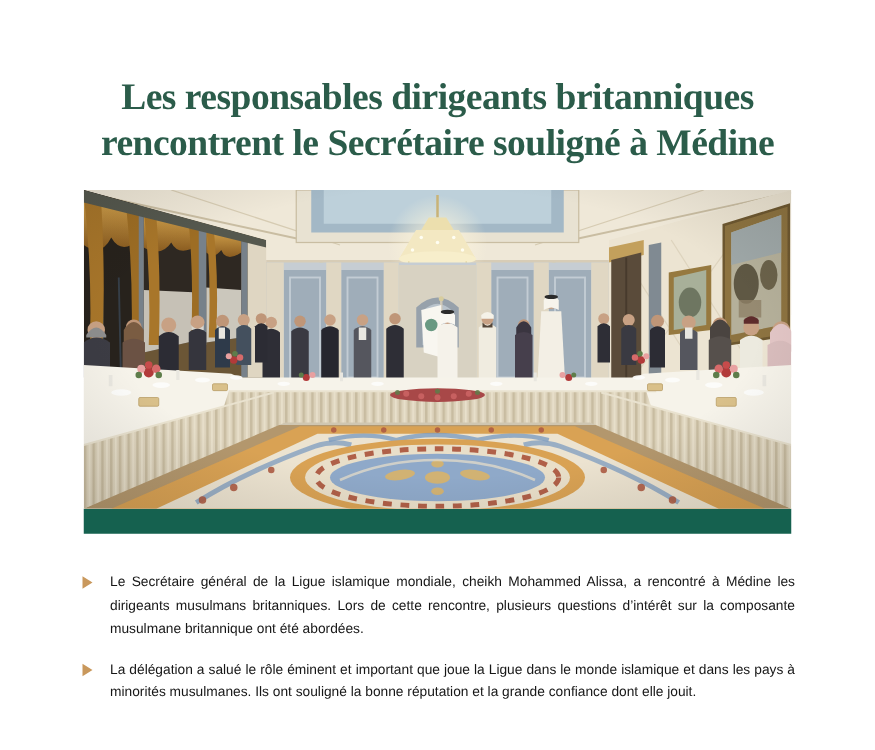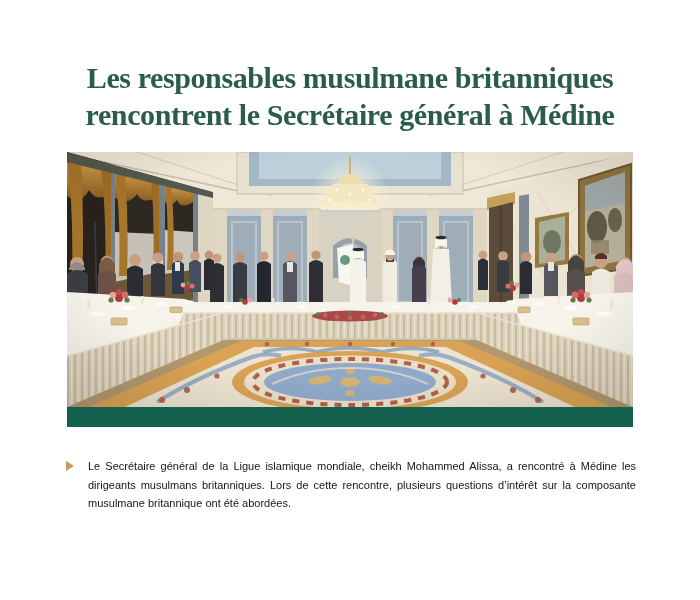--- a/index.html
+++ b/index.html
@@ -50,22 +50,22 @@
     width:0; height:0;
     border-left:8px solid var(--bullet_color,#C9985C);
     border-top:5px solid transparent;
     border-bottom:5px solid transparent;
   }
 </style>
 </head>
 <body>
 
 <h1 class="title">
-  <span>Les responsables musulmane britanniques</span><br>
-  <span>rencontrent le Secrétaire général à Médine</span>
+  <span>Les responsables dirigeants britanniques</span><br>
+  <span>rencontrent le Secrétaire souligné à Médine</span>
 </h1>
 
 <figure class="photo-wrap">
   <svg width="566" height="255" viewBox="0 0 566 255">
     <defs>
       <linearGradient id="ceilGrad" x1="0" y1="0" x2="0" y2="1">
         <stop offset="0" stop-color="#f0e9da"></stop>
           <stop offset="1" stop-color="#dcd2bd"></stop>
       </linearGradient>
       <linearGradient id="goldGrad" x1="0" y1="0" x2="0" y2="1">
@@ -471,13 +471,17 @@
     <rect x="0" y="0" width="566" height="255" fill="url(#vignette)"></rect>
   </svg>
   <div class="photo-bar"></div>
 </figure>
 
 <ul class="bullets" style="list-style:none;">
   <li class="bullet-item">
     <span class="tri"></span>
     <span>Le Secrétaire général de la Ligue islamique mondiale, cheikh Mohammed Alissa, a rencontré à Médine les dirigeants musulmans britanniques. Lors de cette rencontre, plusieurs questions d’intérêt sur la composante musulmane britannique ont été abordées.</span>
   </li>
+  <li class="bullet-item">
+    <span class="tri"></span>
+    <span>La délégation a salué le rôle éminent et important que joue la Ligue dans le monde islamique et dans les pays à minorités musulmanes. Ils ont souligné la bonne réputation et la grande confiance dont elle jouit.</span>
+  </li>
 </ul>
 
 </body></html>

